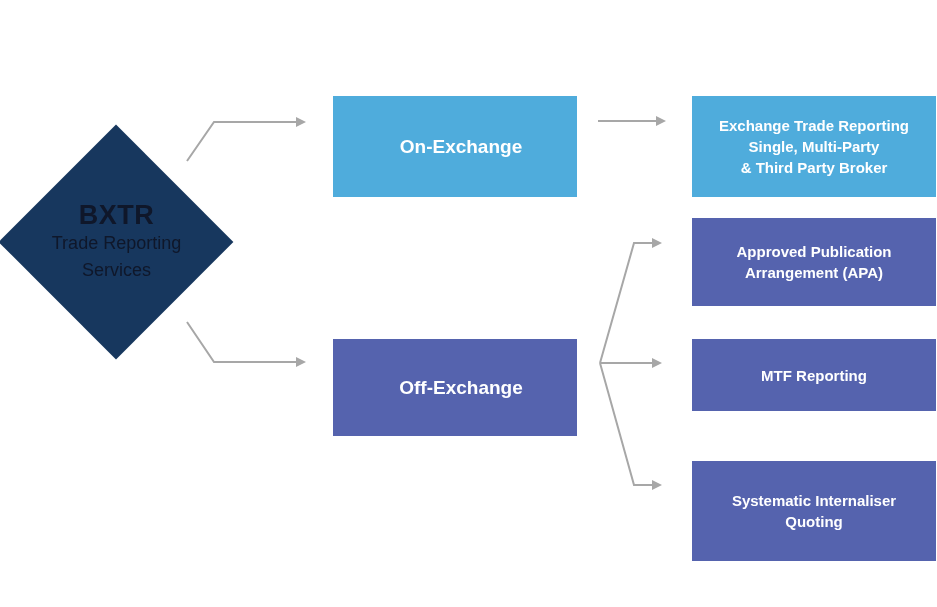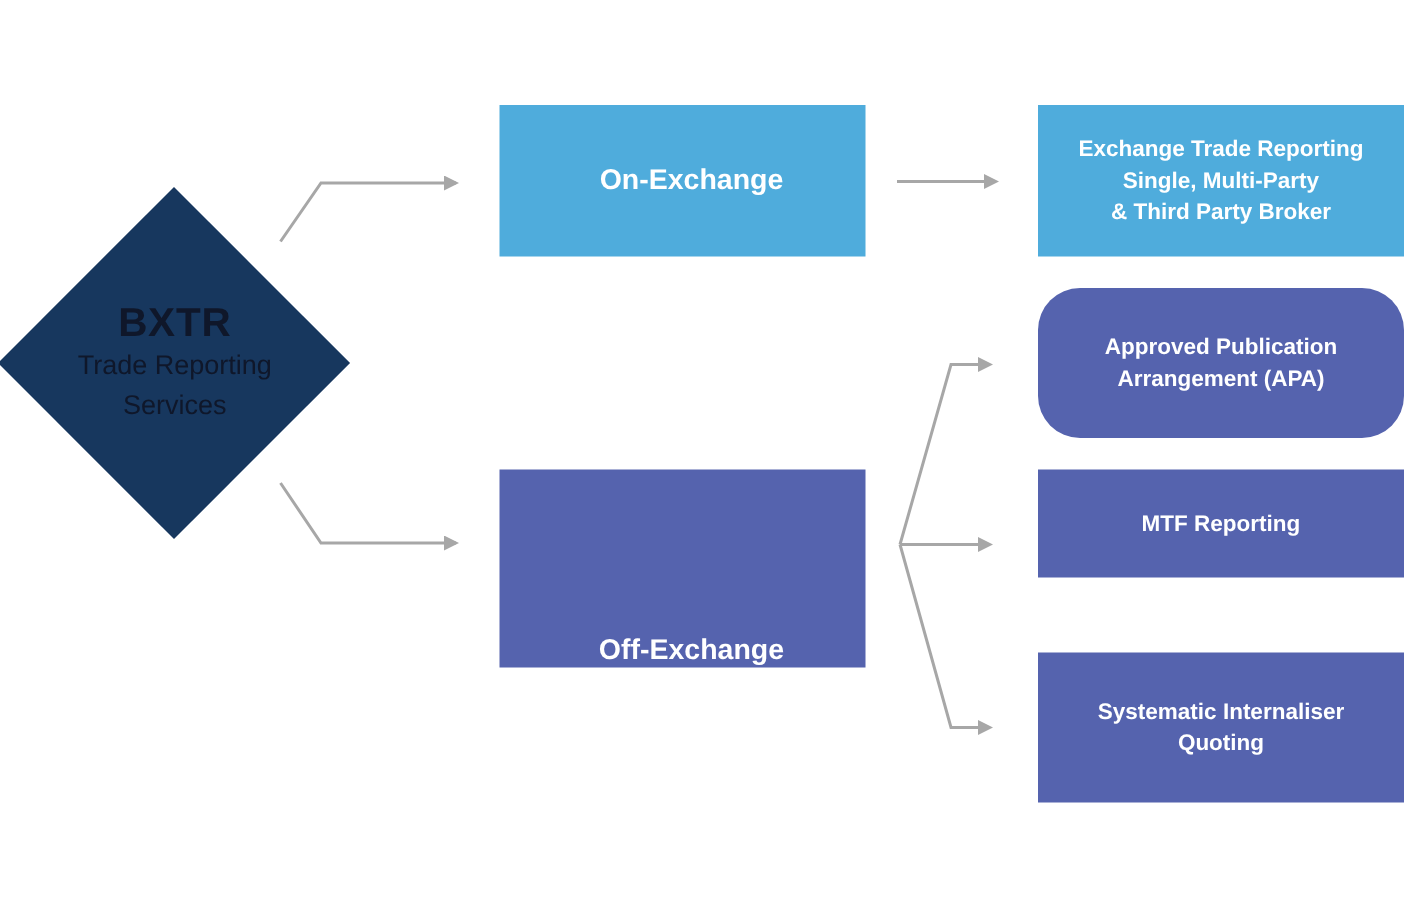--- a/index.html
+++ b/index.html
@@ -53,39 +53,40 @@
   .box {
     position: absolute;
     display: flex;
     align-items: center;
     justify-content: center;
     color: #ffffff;
     text-align: center;
     white-space: pre-line;
     font-weight: bold;
     box-sizing: border-box;
+    margin-top: 26px;
   }
   .box.blue   { background: #4FACDC; }
   .box.purple { background: #5563AE; }
   .box.mid {
     left: 333px;
     width: 244px;
     font-size: 19px;
     padding-left: 12px;
   }
   .box.leaf {
     left: 692px;
     width: 244px;
     font-size: 15px;
     line-height: 21px;
   }
   #node-on-exchange  { top: 70px;  height: 101px; }
-  #node-off-exchange { top: 313px; height: 132px; align-items: flex-end; }
+  #node-off-exchange { top: 313px; height: 97px; }
   #node-etr          { top: 70px;  height: 101px; }
-  #node-apa          { top: 192px; height: 100px; border-radius: 28px; }
+  #node-apa          { top: 192px; height: 88px; }
   #node-mtf          { top: 313px; height: 72px; text-align: right; }
   #node-si           { top: 435px; height: 100px; justify-content: center; }
   
   .connectors {
     position: absolute;
     left: 0;
     top: 0;
     width: 937px;
     height: 607px;
     pointer-events: none;

